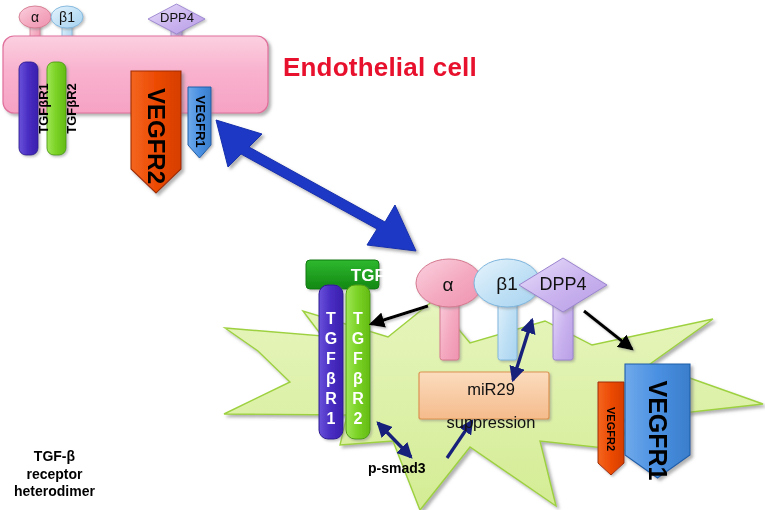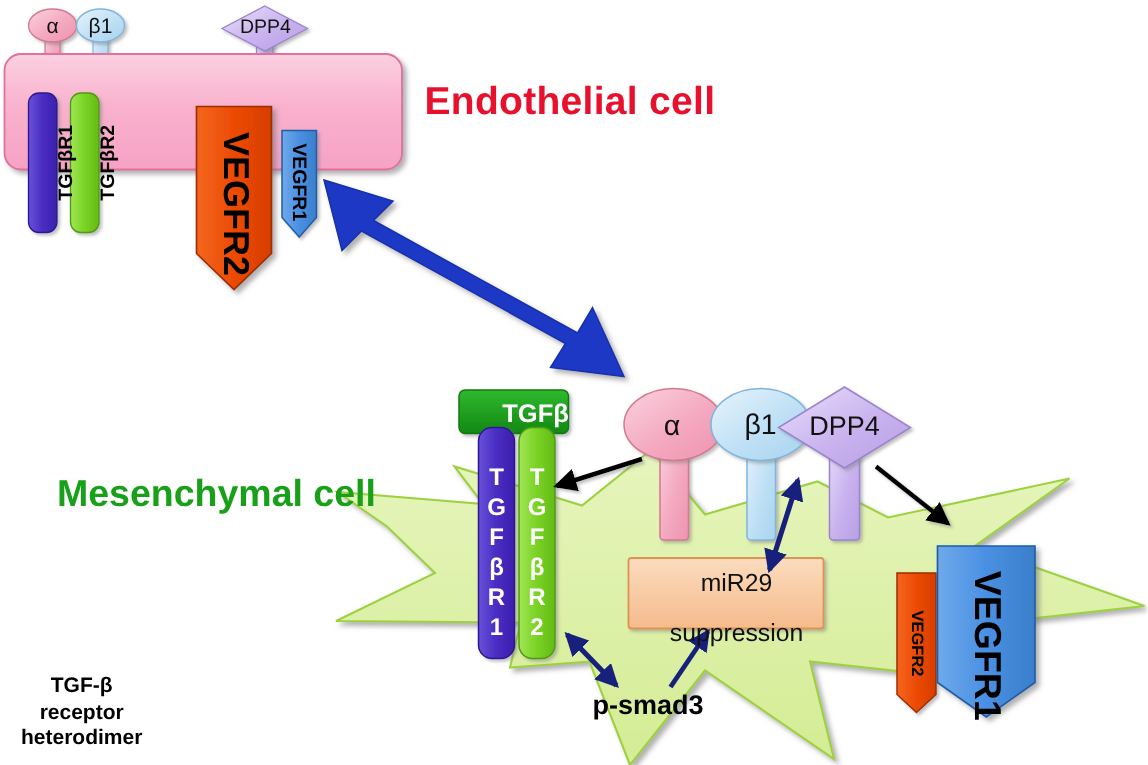--- a/index.html
+++ b/index.html
@@ -49,24 +49,23 @@
     left: 14px;
     top: 448px;
     font-size: 14px;
     font-weight: bold;
     color: #000000;
     line-height: 17.5px;
   }
   .psmad {
     left: 368px;
     top: 460px;
-    font-size: 18px;
+    font-size: 14px;
     font-weight: bold;
     color: #000000;
-    margin-left: 27px;
   }
   .vert-text {
     position: absolute;
     font-weight: bold;
     color: #000;
     transform-origin: 50% 50%;
     white-space: nowrap;
     pointer-events: none;
   }
   .stack-letter {
@@ -233,34 +232,33 @@
     <line x1="584" y1="311" x2="632" y2="349" stroke="#000" stroke-width="3" marker-end="url(#arrBlack)" filter="url(#dsSmall)"></line>
 
     <line x1="532" y1="320" x2="513" y2="380" stroke="#17207a" stroke-width="3.4" marker-start="url(#arrNavyStart)" marker-end="url(#arrNavy)"></line>
 
     <line x1="378" y1="423" x2="411" y2="457" stroke="#17207a" stroke-width="3.4" marker-start="url(#arrNavyStart)" marker-end="url(#arrNavy)"></line>
 
     <line x1="447" y1="458" x2="472" y2="421" stroke="#17207a" stroke-width="3.2" marker-end="url(#arrNavy)"></line>
   </svg>
 
   <div class="lbl endo-label">Endothelial cell</div>
-  <div class="lbl mes-label">Mesenchymal cell</div>
 
   <div class="lbl caption"><span>TGF-β</span><br><span>receptor</span><br><span>heterodimer</span></div>
 
   <div class="recep-text" style="left:25px;top:9px;width:20px;font-size:14px;">α</div>
   <div class="recep-text" style="left:56px;top:9px;width:22px;font-size:14px;">β1</div>
   <div class="recep-text" style="left:152px;top:10px;width:50px;font-size:13px;">DPP4</div>
 
   <div class="vert-text" style="left:-4px;top:101px;width:95px;text-align:center;font-size:13px;transform:rotate(-90deg);">TGFβR1</div>
   <div class="vert-text" style="left:24px;top:101px;width:95px;text-align:center;font-size:13px;transform:rotate(-90deg);">TGFβR2</div>
   <div class="vert-text" style="left:106px;top:122px;width:100px;text-align:center;font-size:24px;transform:rotate(90deg);">VEGFR2</div>
   <div class="vert-text" style="left:164px;top:114px;width:72px;text-align:center;font-size:13px;transform:rotate(90deg);">VEGFR1</div>
 
-  <div class="tgfb-text" style="left:307px;top:266px;padding-left:14px;">TGFβ</div>
+  <div class="tgfb-text" style="left:323px;top:266px;padding-left:14px;">TGFβ</div>
 
   <div class="stack-letter" style="left:319px;top:310px;">T</div>
   <div class="stack-letter" style="left:319px;top:330px;">G</div>
   <div class="stack-letter" style="left:319px;top:350px;">F</div>
   <div class="stack-letter" style="left:319px;top:370px;">β</div>
   <div class="stack-letter" style="left:319px;top:390px;">R</div>
   <div class="stack-letter" style="left:319px;top:410px;">1</div>
 
   <div class="stack-letter" style="left:346px;top:310px;">T</div>
   <div class="stack-letter" style="left:346px;top:330px;">G</div>

